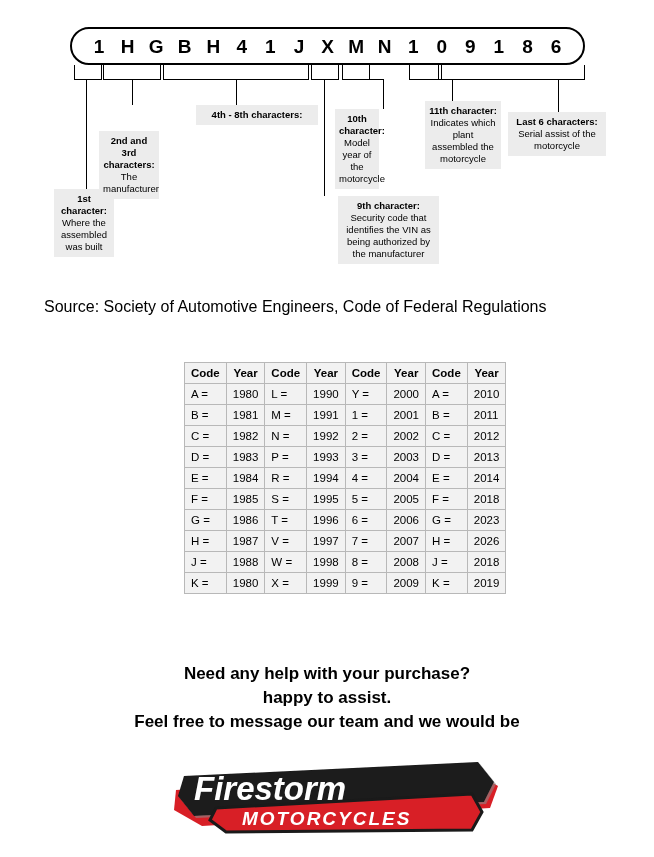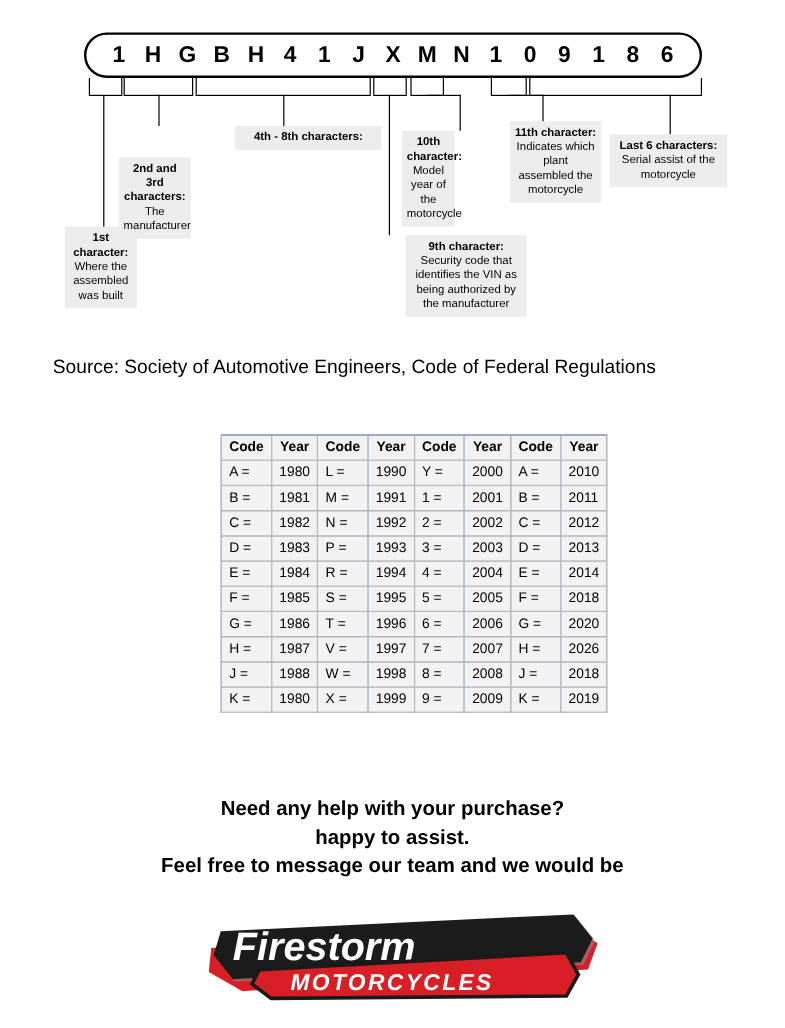--- a/index.html
+++ b/index.html
@@ -304,21 +304,21 @@
         <td class="year">2018</td>
       </tr>
       <tr>
         <td class="code">G =</td>
         <td class="year">1986</td>
         <td class="code">T =</td>
         <td class="year">1996</td>
         <td class="code">6 =</td>
         <td class="year">2006</td>
         <td class="code">G =</td>
-        <td class="year">2020</td>
+        <td class="year">2023</td>
       </tr>
       <tr>
         <td class="code">H =</td>
         <td class="year">1987</td>
         <td class="code">V =</td>
         <td class="year">1997</td>
         <td class="code">7 =</td>
         <td class="year">2007</td>
         <td class="code">H =</td>
         <td class="year">2026</td>

